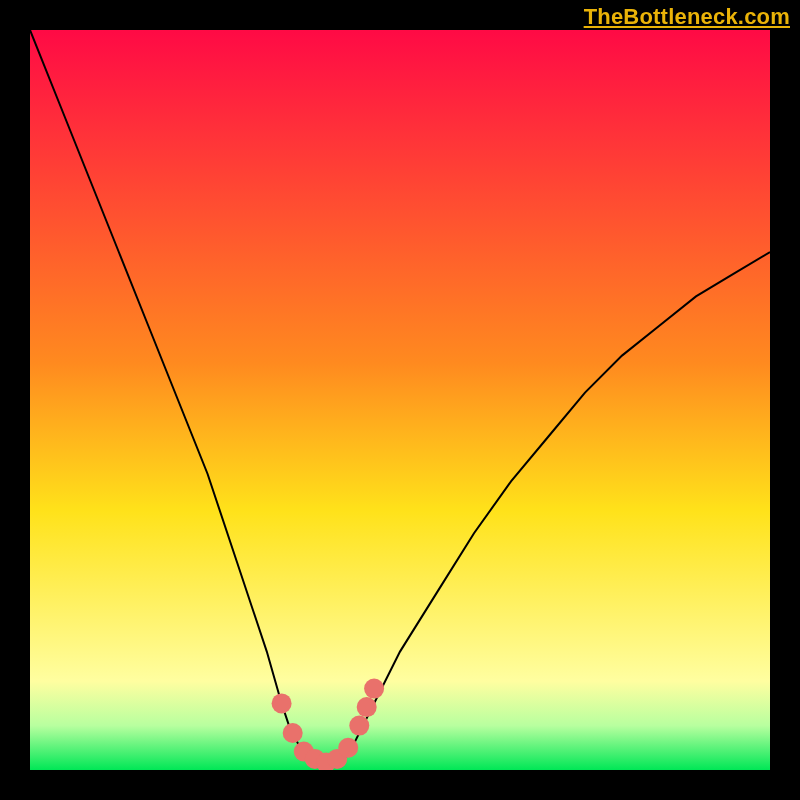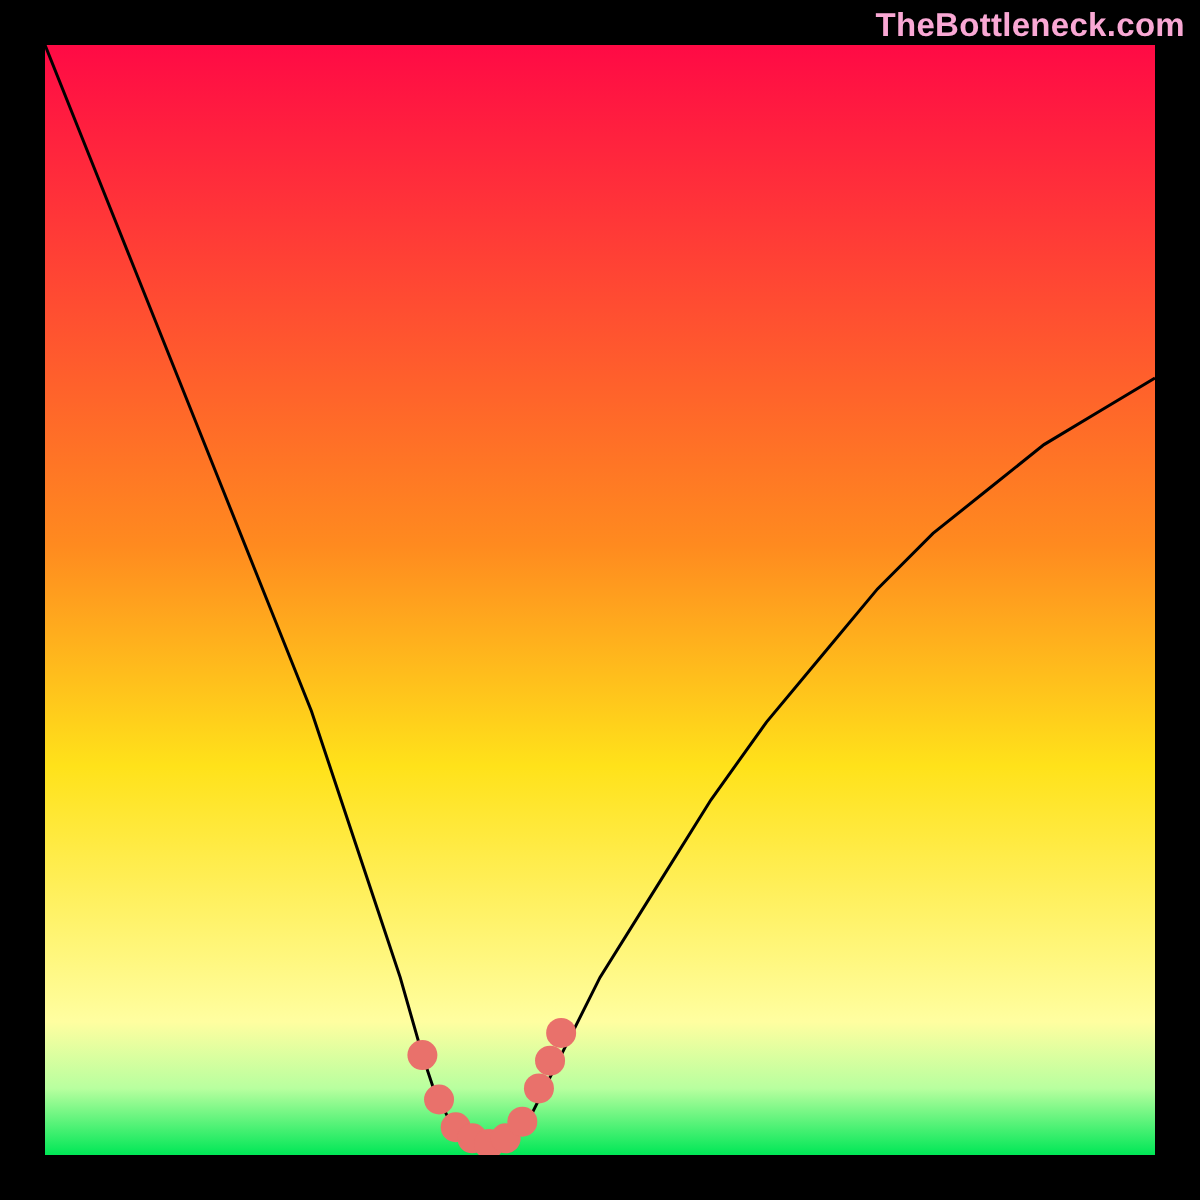--- a/index.html
+++ b/index.html
@@ -14,25 +14,26 @@
   .frame {
     position: absolute;
     left: 0; top: 0;
     width: 800px; height: 800px;
     background: #000;
   }
   .watermark {
     position: absolute;
     top: 4px;
     right: 10px;
-    color: #f9a8d4;
+    color: #eab308;
     font-size: 22px;
     font-weight: 600;
     letter-spacing: 0.2px;
     user-select: none;
+    text-decoration: underline;
   }
   .plot {
     position: absolute;
     left: 30px;
     top: 30px;
     width: 740px;
     height: 740px;
   }
 </style>
 </head>

